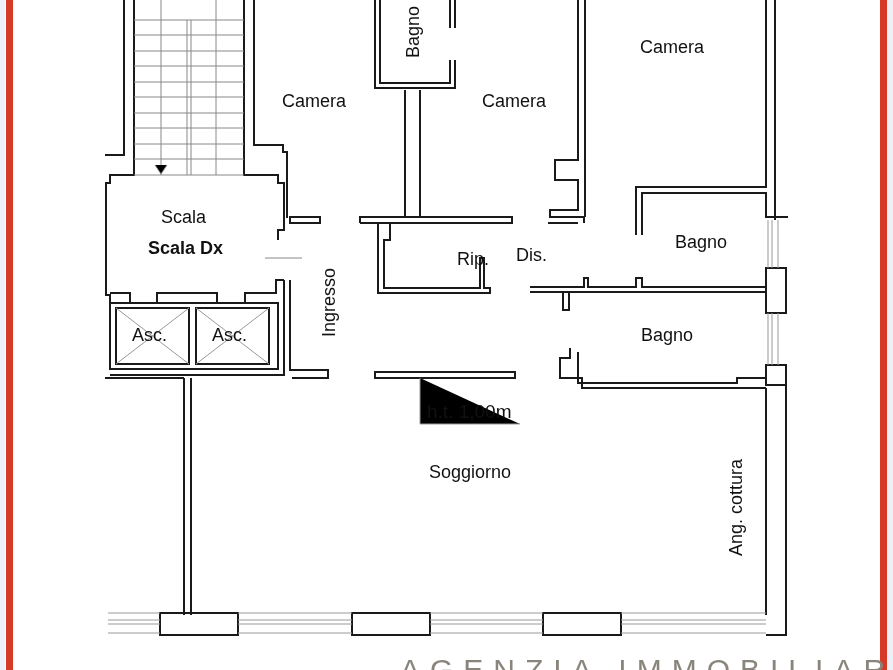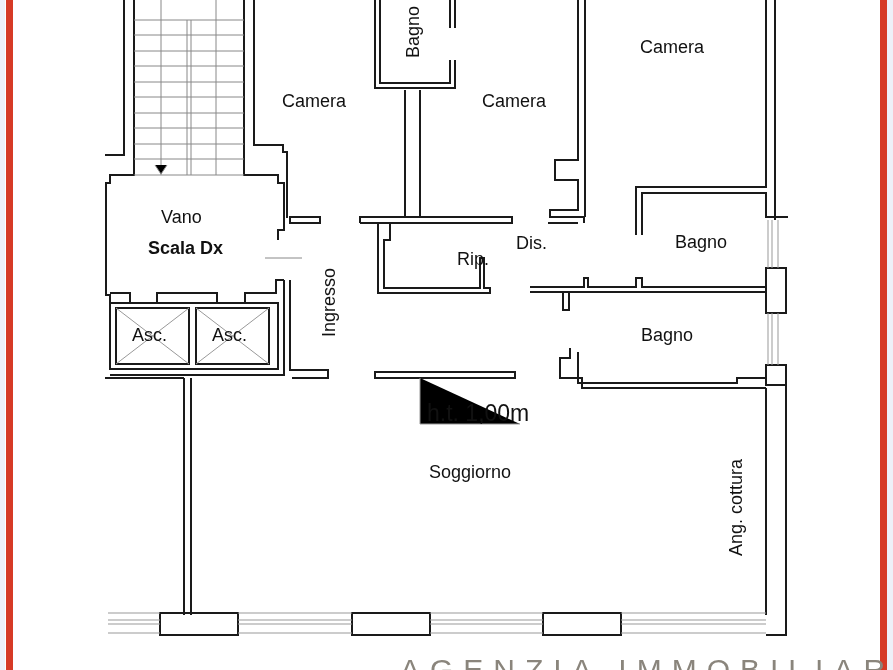--- a/index.html
+++ b/index.html
@@ -134,26 +134,26 @@
       <line x1="269" y1="308" x2="196" y2="364"></line>
 
     <polyline points="420,378 420,424 520,424"></polyline>
   </g>
 </svg>
 
 <div class="lbl vert" style="left:404px;top:58px;">Bagno</div>
 <div class="lbl" style="left:282px;top:92px;">Camera</div>
 <div class="lbl" style="left:482px;top:92px;">Camera</div>
 <div class="lbl" style="left:640px;top:38px;">Camera</div>
-<div class="lbl" style="left:161px;top:208px;">Vano</div>
+<div class="lbl" style="left:161px;top:208px;">Scala</div>
 <div class="lbl" style="left:148px;top:239px;font-weight:bold;">Scala Dx</div>
 <div class="lbl" style="left:413px;top:250px;margin-left:44px;">Rip.</div>
-<div class="lbl" style="left:516px;top:234px;">Dis.</div>
+<div class="lbl" style="left:516px;top:246px;">Dis.</div>
 <div class="lbl" style="left:675px;top:233px;">Bagno</div>
 <div class="lbl" style="left:641px;top:326px;">Bagno</div>
 <div class="lbl vert" style="left:320px;top:337px;">Ingresso</div>
 <div class="lbl" style="left:132px;top:326px;">Asc.</div>
 <div class="lbl" style="left:212px;top:326px;">Asc.</div>
-<div class="lbl" style="left:427px;top:402px;font-size:23px;">h.t. 1,00m</div>
+<div class="lbl" style="left:427px;top:402px;font-size:19px;">h.t. 1,00m</div>
 <div class="lbl" style="left:429px;top:463px;">Soggiorno</div>
 <div class="lbl vert" style="left:727px;top:556px;">Ang. cottura</div>
 
 <div class="watermark">AGENZIA IMMOBILIARE</div>
 
 </body></html>

